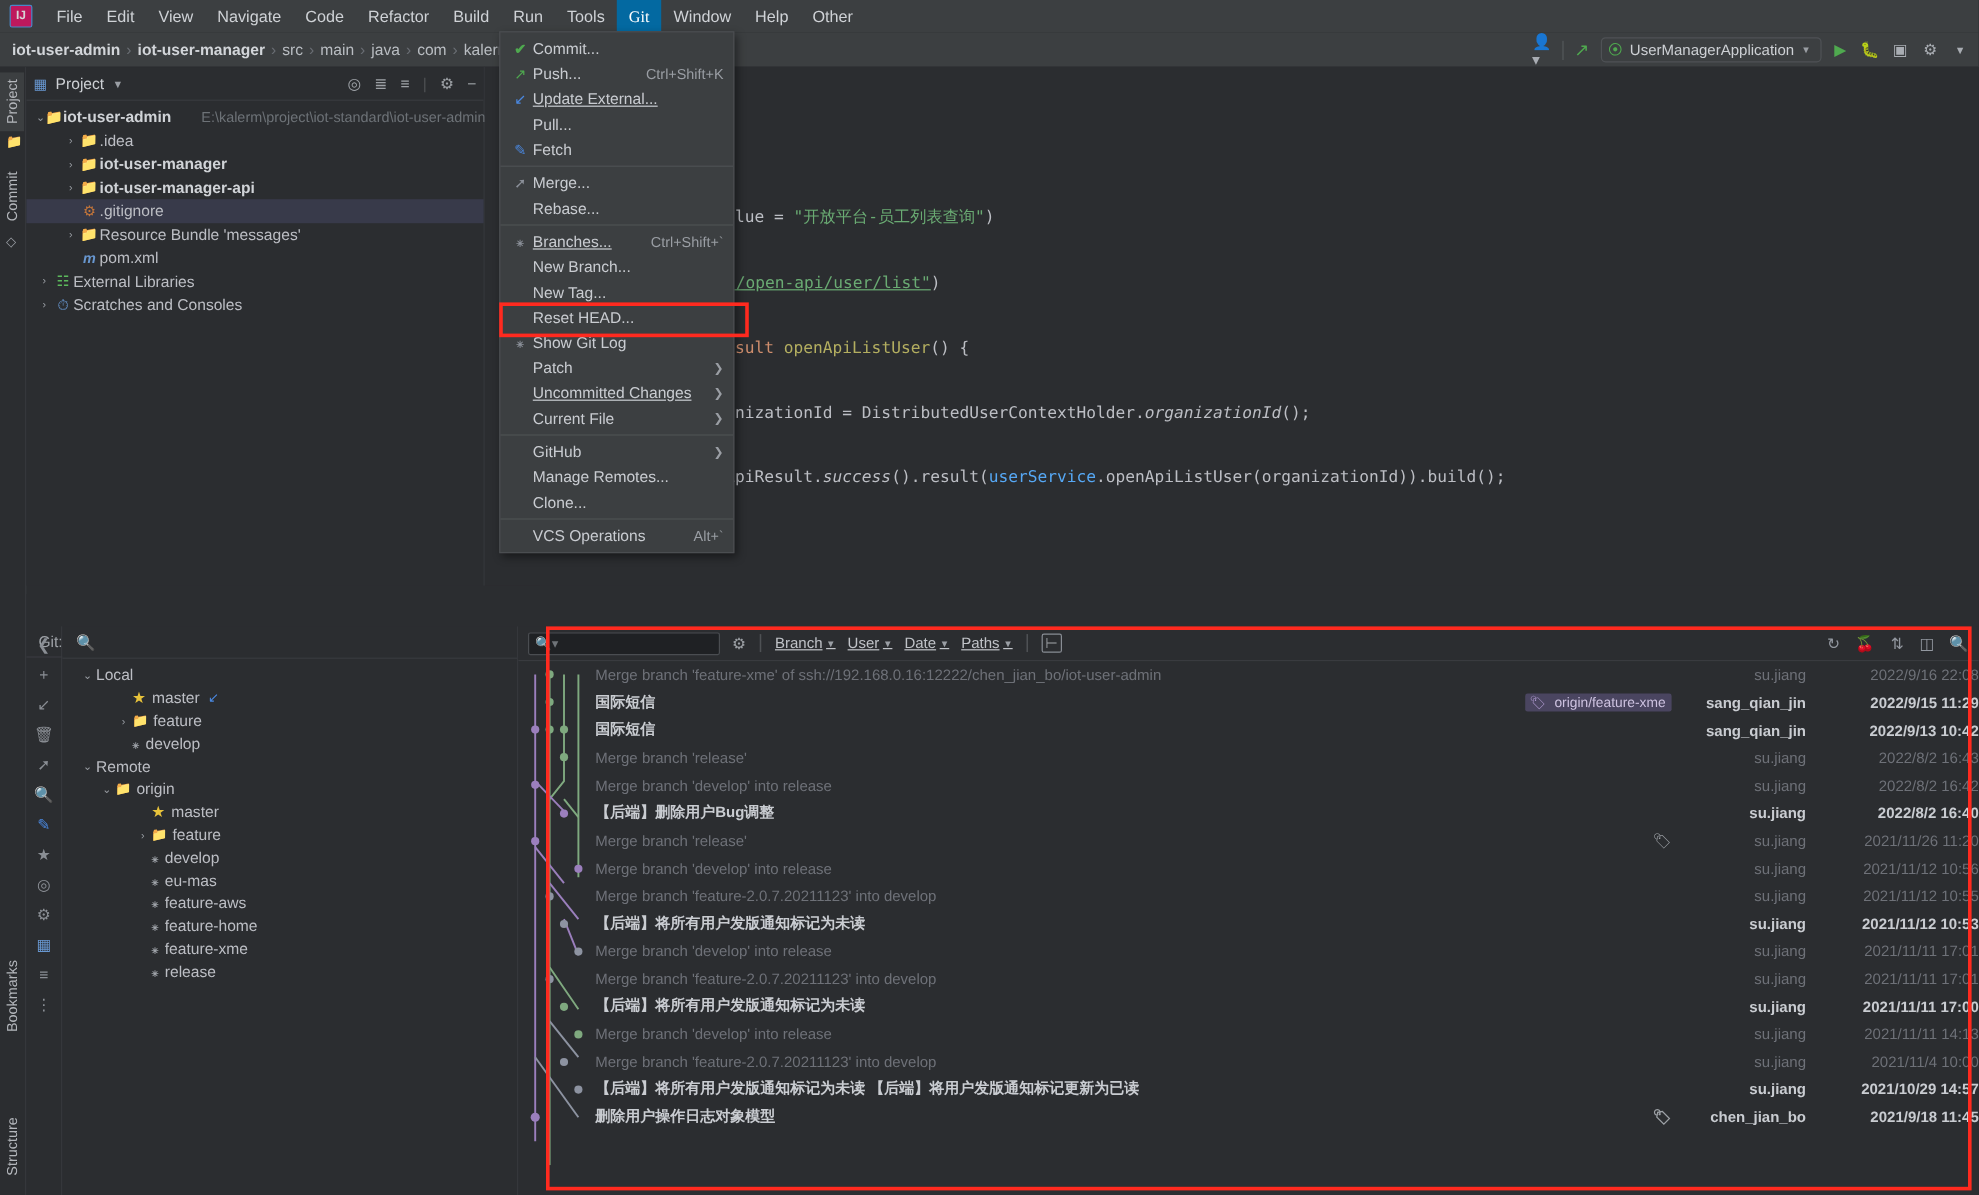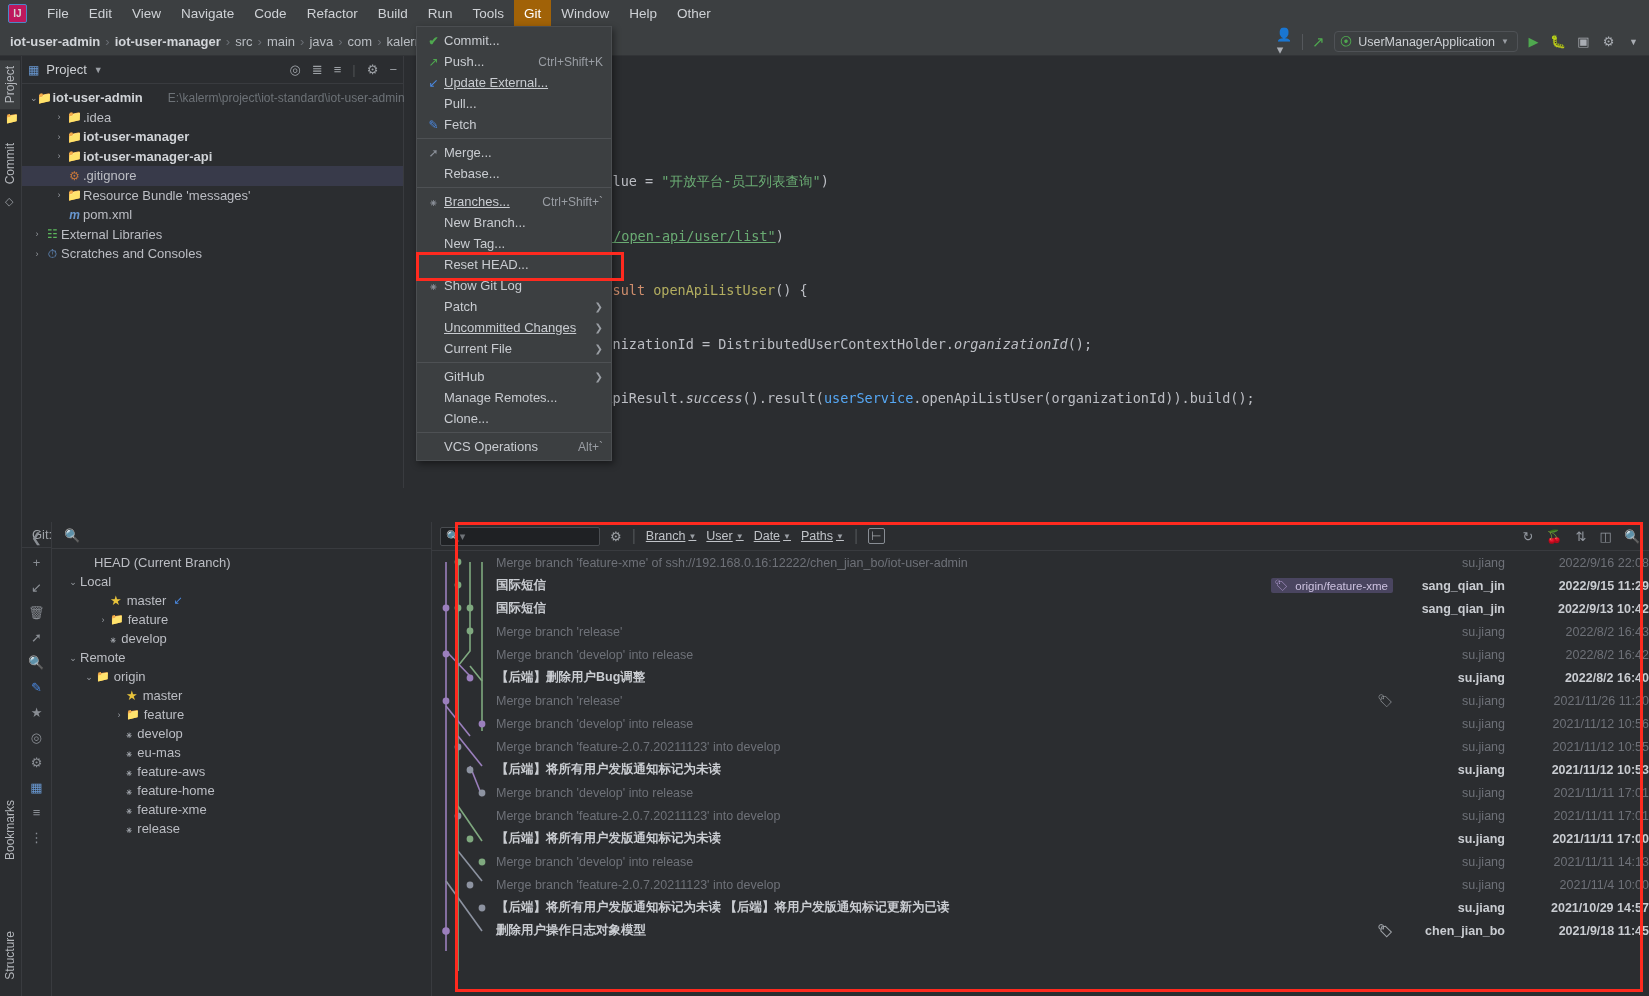--- a/index.html
+++ b/index.html
@@ -20,21 +20,21 @@
   .ij-logo {
     width: 19px; height: 19px; margin: 0 10px 0 4px;
     border: 1.5px solid #4a88c7; border-radius: 2px;
     display: flex; align-items: center; justify-content: center;
     font-size: 10px; font-weight: bold; color: #d6d6d6; background:#be185d;
   }
   .menubar .mi {
     padding: 4px 10px; font-size: 13.5px; color: #cfd2d6; white-space: nowrap;
     height: 27px; display: flex; align-items: center; cursor: default;
   }
-  .menubar .mi.active { background: #a16207; color: #fff; }
+  .menubar .mi.active { background: #0369a1; color: #fff; font-family: Liberation Serif, serif; }
   .win-title {
     position: absolute; left: 0; top: 0; width: 1649px; height: 27px;
     display: flex; align-items: center; justify-content: center;
     font-size: 13px; color: #9a9ea4; pointer-events: none;
   }
 
   
   .navbar {
     position: absolute; left: 0; top: 27px; width: 1649px; height: 29px;
     background: #3c3f41; display: flex; align-items: center; padding-left: 6px;
@@ -505,23 +505,20 @@
       <span style="color:#6897d0">▦</span>
       <span>≡</span>
       <span>⋮</span>
     </div>
 
     <div class="branchpanel">
       <div class="bp-search">
         <span>🔍</span>
       </div>
       <div class="bp-tree">
-        <div class="brow" style="padding-left:42px">
-          <span>HEAD (Current Branch)</span>
-        </div>
         <div class="brow" style="padding-left:14px">
           <span class="arr">⌄</span>
           <span>Local</span>
         </div>
         <div class="brow" style="padding-left:58px">
           <span style="color:#e8c33b;margin-right:5px">★</span>
           <span>master</span>
           <span style="color:#4a88e0;margin-left:7px;font-size:11px">↙</span>
         </div>
         <div class="brow" style="padding-left:44px">

